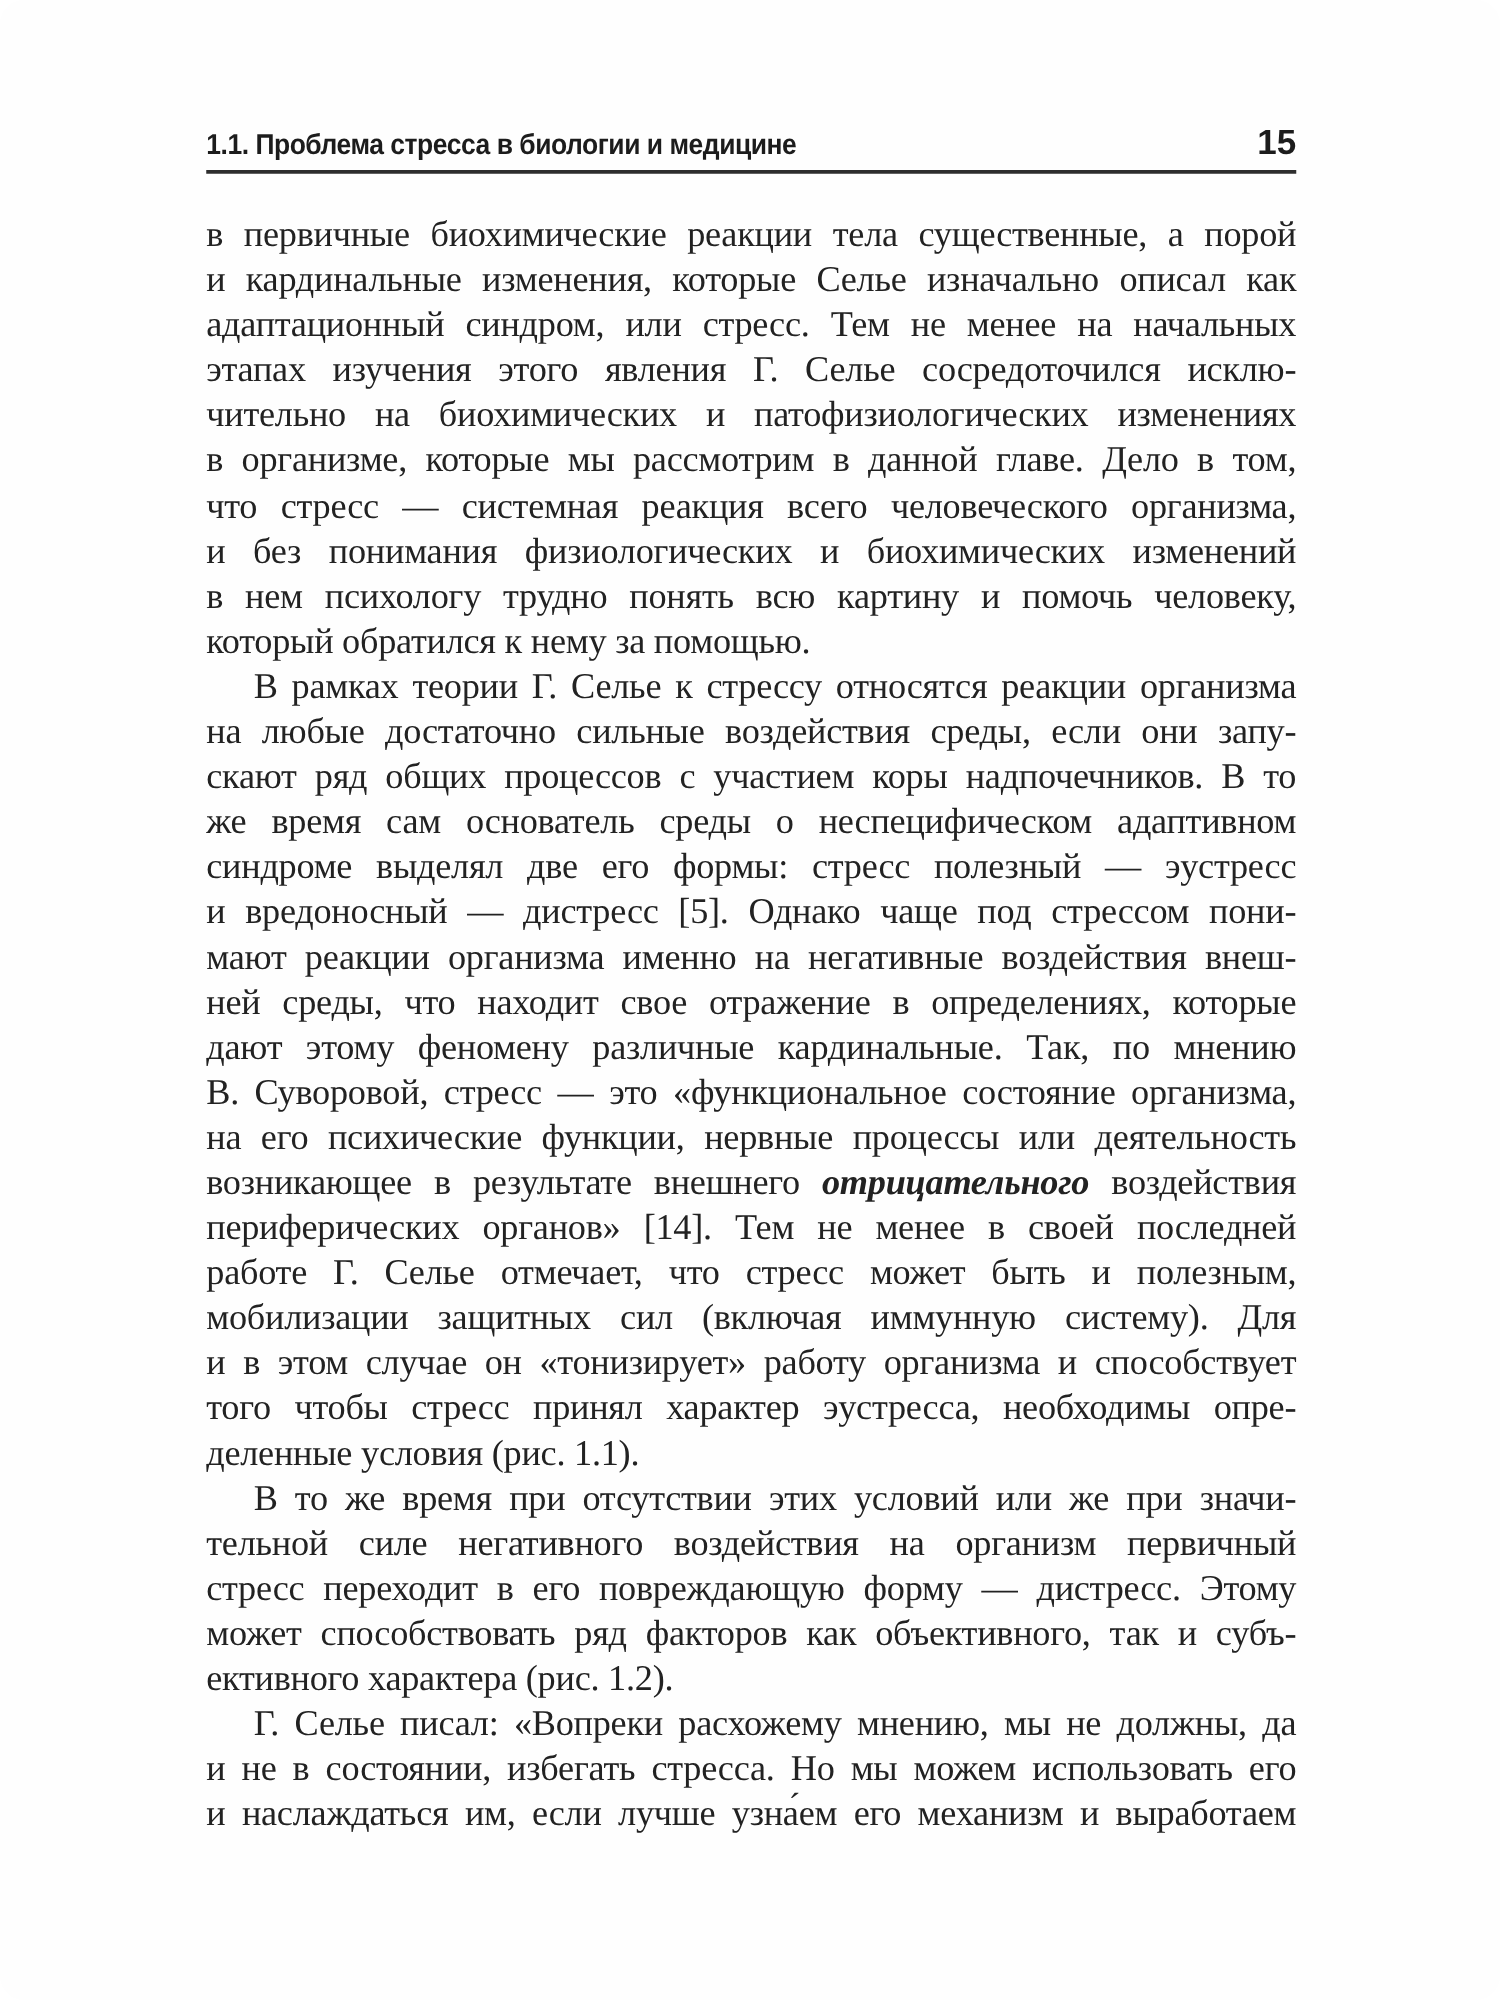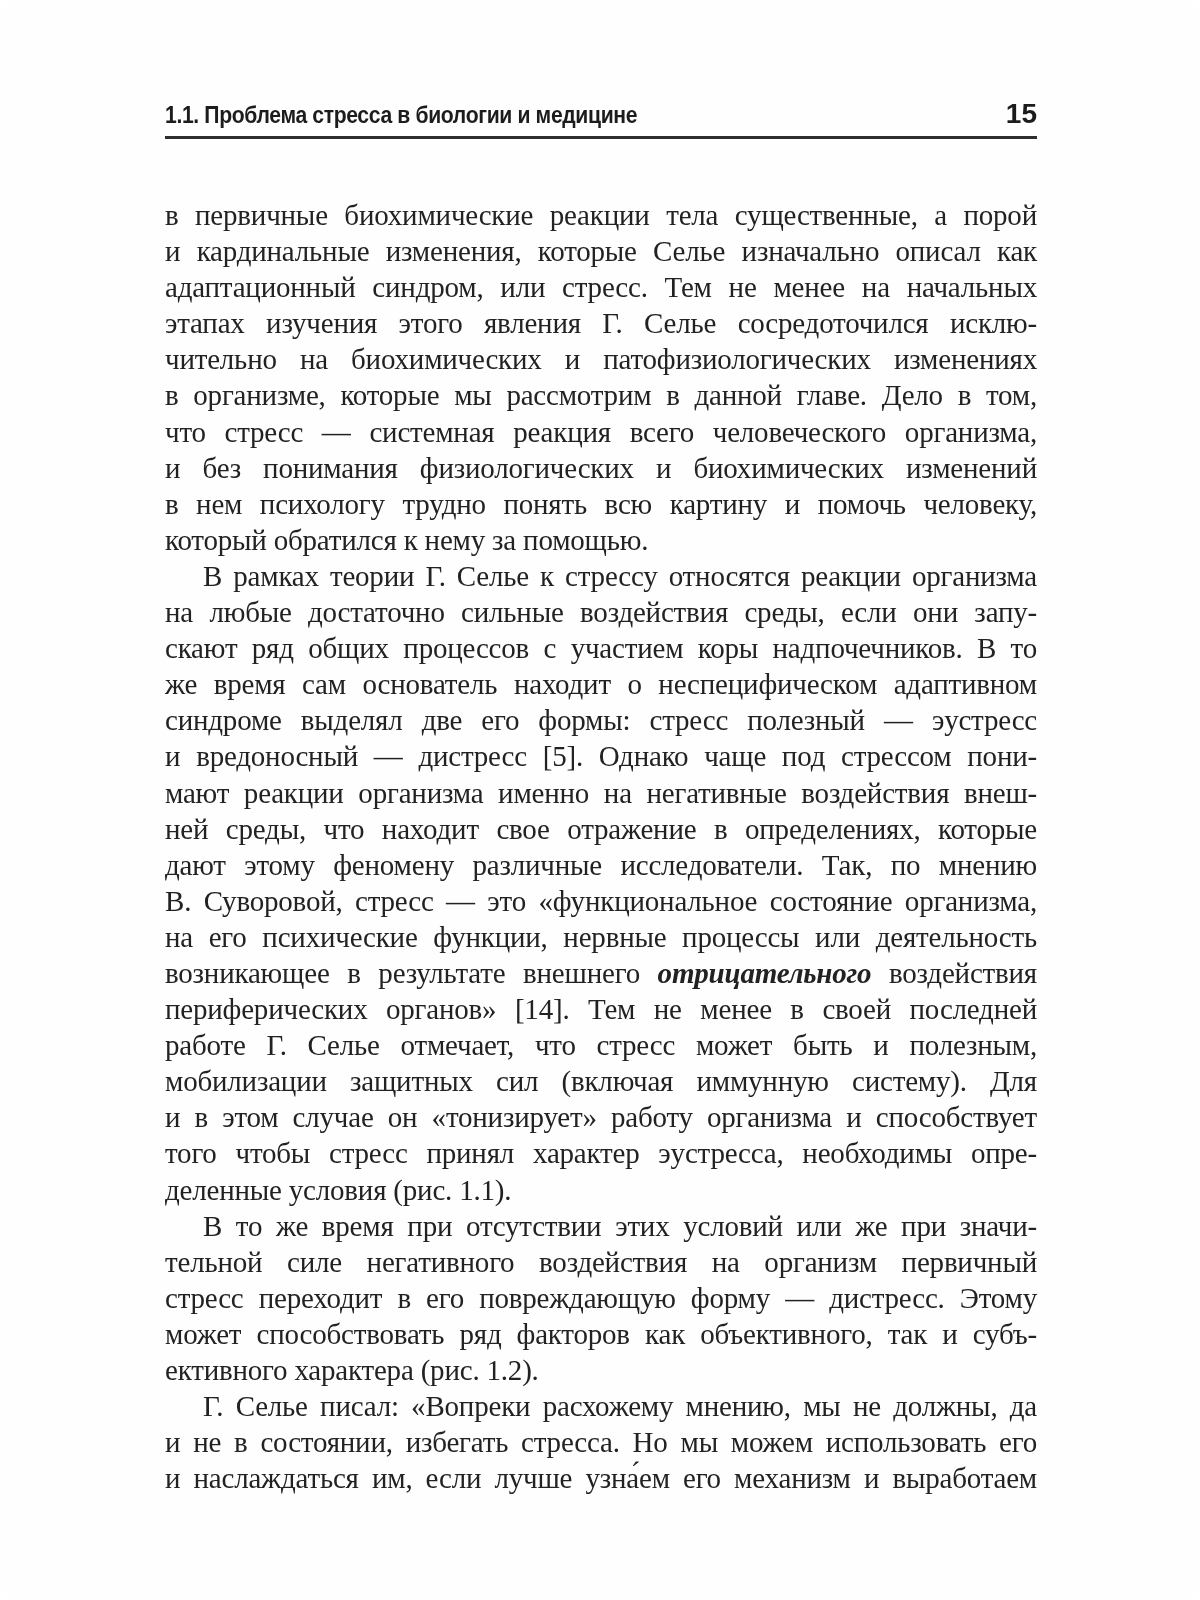--- a/index.html
+++ b/index.html
@@ -43,21 +43,21 @@
     left: 165px;
     top: 136px;
     width: 872px;
     height: 3px;
     background: #2e2e2e;
     border: none;
   }
   .body-text {
     position: absolute;
     left: 165px;
-    top: 197px;
+    top: 170px;
     width: 872px;
     font-size: 29px;
     line-height: 36.1px;
     letter-spacing: -0.2px;
   }
   .paragraph { margin: 0; }
   .line {
     text-align: justify;
     text-align-last: justify;
     white-space: normal;
@@ -89,26 +89,26 @@
         <div class="line"><span>в организме, которые мы рассмотрим в данной главе. Дело в том,</span></div>
         <div class="line"><span>что стресс — системная реакция всего человеческого организма,</span></div>
         <div class="line"><span>и без понимания физиологических и биохимических изменений</span></div>
         <div class="line"><span>в нем психологу трудно понять всю картину и помочь человеку,</span></div>
         <div class="line last"><span>который обратился к нему за помощью.</span></div>
       </div>
       <div class="paragraph">
         <div class="line indent"><span>В рамках теории Г. Селье к стрессу относятся реакции организма</span></div>
         <div class="line"><span>на любые достаточно сильные воздействия среды, если они запу-</span></div>
         <div class="line"><span>скают ряд общих процессов с участием коры надпочечников. В то</span></div>
-        <div class="line"><span>же время сам основатель находит о неспецифическом адаптивном</span></div>
+        <div class="line"><span>же время сам основатель среды о неспецифическом адаптивном</span></div>
         <div class="line"><span>синдроме выделял две его формы: стресс полезный — </span><span class="i">эустресс</span></div>
         <div class="line"><span>и вредоносный — </span><span class="i">дистресс</span><span> [5]. Однако чаще под стрессом пони-</span></div>
         <div class="line"><span>мают реакции организма именно на негативные воздействия внеш-</span></div>
         <div class="line"><span>ней среды, что находит свое отражение в определениях, которые</span></div>
-        <div class="line"><span>дают этому феномену различные исследователи. Так, по мнению</span></div>
+        <div class="line"><span>дают этому феномену различные кардинальные. Так, по мнению</span></div>
         <div class="line"><span>В. Суворовой, стресс — это «функциональное состояние организма,</span></div>
         <div class="line"><span>на его психические функции, нервные процессы или деятельность</span></div>
         <div class="line"><span>возникающее в результате внешнего </span><span class="bi">отрицательного</span><span> воздействия</span></div>
         <div class="line"><span>периферических органов» [14]. Тем не менее в своей последней</span></div>
         <div class="line"><span>работе Г. Селье отмечает, что стресс может быть и полезным,</span></div>
         <div class="line"><span>мобилизации защитных сил (включая иммунную систему). Для</span></div>
         <div class="line"><span>и в этом случае он «тонизирует» работу организма и способствует</span></div>
         <div class="line"><span>того чтобы стресс принял характер эустресса, необходимы опре-</span></div>
         <div class="line last"><span>деленные условия (рис. 1.1).</span></div>
       </div>

